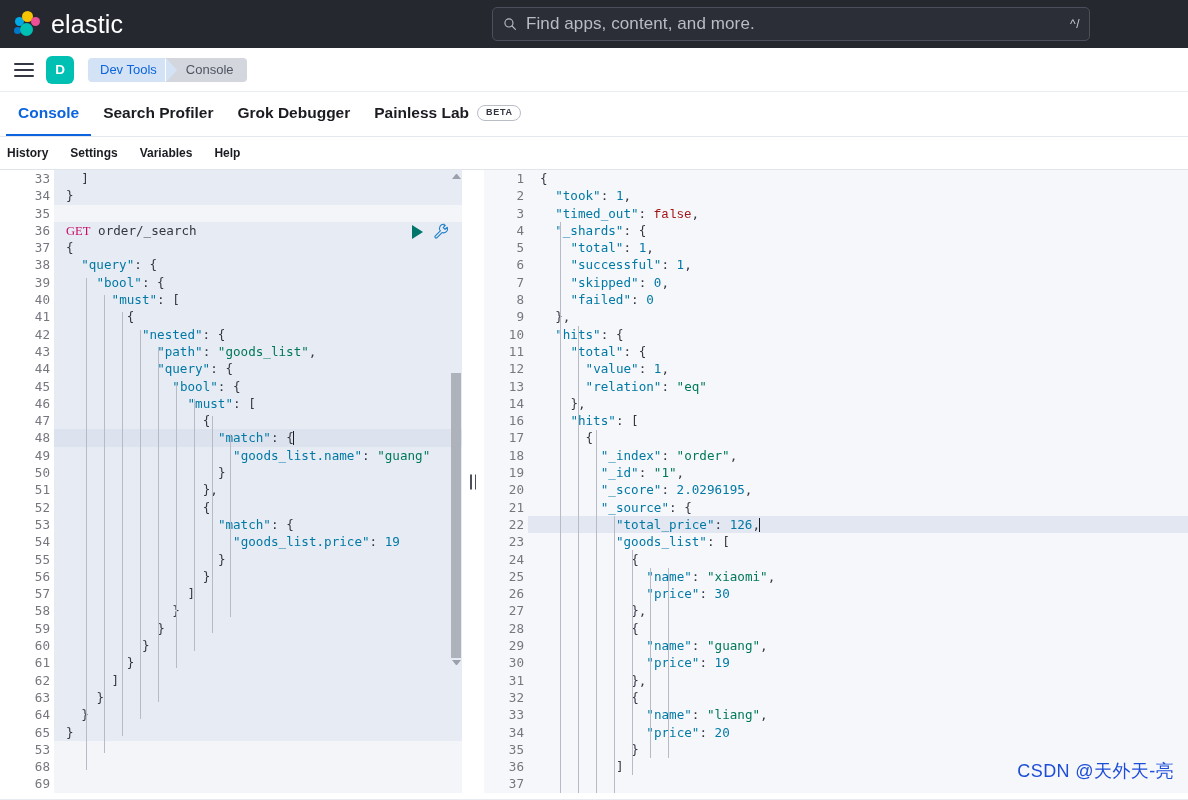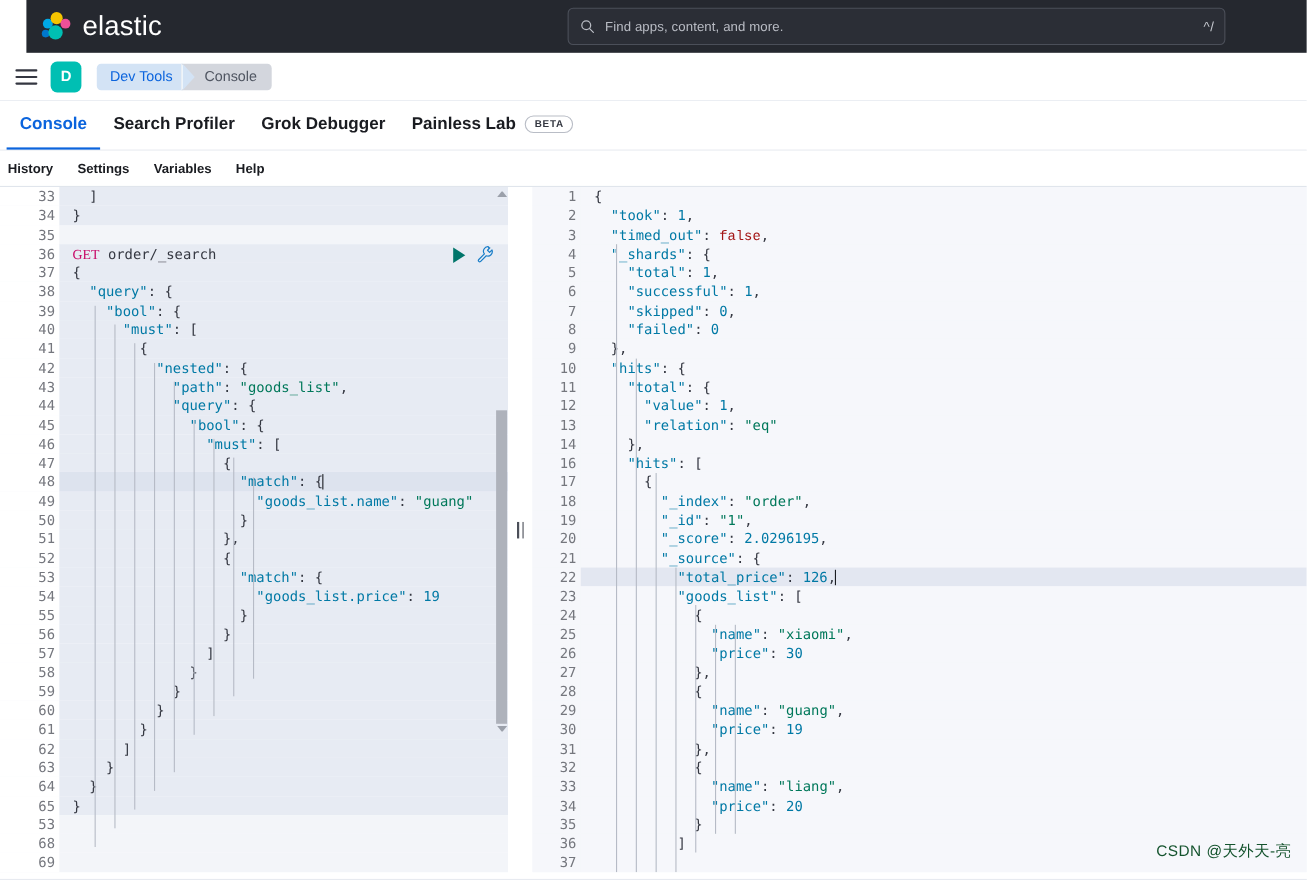--- a/index.html
+++ b/index.html
@@ -8,21 +8,20 @@
     font-family: "Liberation Sans", sans-serif;
     background: #ffffff;
     overflow: hidden;
   }
 
   
   .topbar {
     height: 48px; background: #25282f;
     display: flex; align-items: center;
     position: relative;
-    margin-left: 24px;
   }
   .brand { display: flex; align-items: center; gap: 11px; padding-left: 14px; }
   .elastic-logo { width: 26px; height: 26px; position: relative; flex: none; }
   .elastic-logo i { position: absolute; border-radius: 50%; display: block; }
   .el-y  { width: 11px; height: 11px; background: #f5c400; left: 8px;  top: 0px; }
   .el-p  { width: 9px;  height: 9px;  background: #ee5098; left: 17px; top: 6px; }
   .el-b  { width: 9px;  height: 9px;  background: #00a9e5; left: 1px;  top: 6px; }
   .el-g  { width: 13px; height: 13px; background: #00bfb3; left: 6px;  top: 12px; }
   .el-d  { width: 7px;  height: 7px;  background: #0077cc; left: 0px;  top: 16px; }
   .brand-name {
@@ -32,21 +31,21 @@
   .searchwrap {
     position: absolute; left: 492px; top: 7px; width: 598px; height: 34px;
   }
   .searchbox {
     width: 100%; height: 100%;
     background: #2b2e36; border: 1px solid #4b4f59; border-radius: 5px;
     display: flex; align-items: center; padding: 0 9px 0 10px; gap: 9px;
   }
   .search-icon { width: 14px; height: 14px; flex: none; }
   .search-ph {
-    flex: 1; color: #b9bcc4; font-size: 12px; letter-spacing: .1px;
+    flex: 1; color: #b9bcc4; font-size: 17px; letter-spacing: .1px;
   }
   .kbd {
     color: #c6c9d0; font-size: 12px; letter-spacing: .5px;
     font-family: "Liberation Sans", sans-serif;
   }
 
   
   .bcbar {
     height: 44px; background: #ffffff; border-bottom: 1px solid #e9edf2;
     display: flex; align-items: center; padding-left: 14px; gap: 12px;
@@ -184,21 +183,21 @@
     border-top: 5px solid #9ba0aa;
   }
   .draghandle {
     position: absolute; left: 8px; top: 50%; transform: translateY(-50%);
     display: flex; gap: 3px; cursor: col-resize;
   }
   .draghandle i { display: block; width: 1.6px; height: 15px; background: #4b4f59; }
 
   .watermark {
     position: absolute; right: 14px; bottom: 10px;
-    color: #14532d; font-size: 14px; letter-spacing: .4px;
+    color: #1d4ed8; font-size: 18px; letter-spacing: .4px;
     pointer-events: none; user-select: none;
   }
   .bottomstrip {
     position: absolute; left: 0; right: 0; bottom: 0; height: 1px; background: #e7eaf0;
   }
 </style>
 </head>
 <body>
 
 <div class="topbar">

